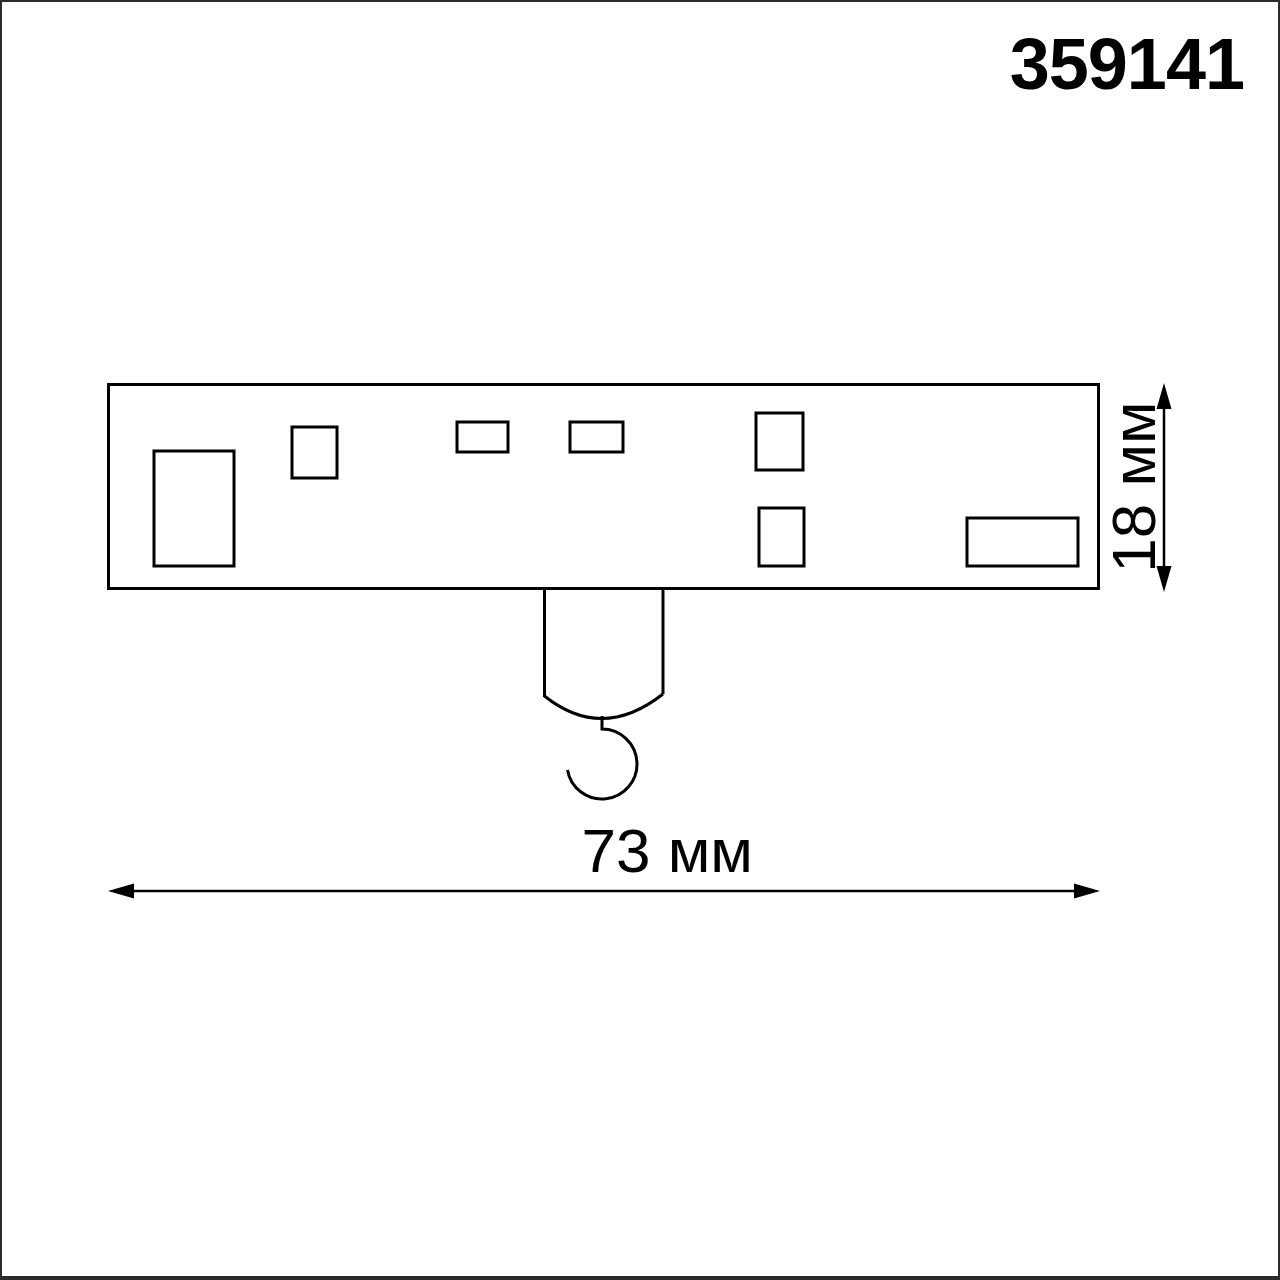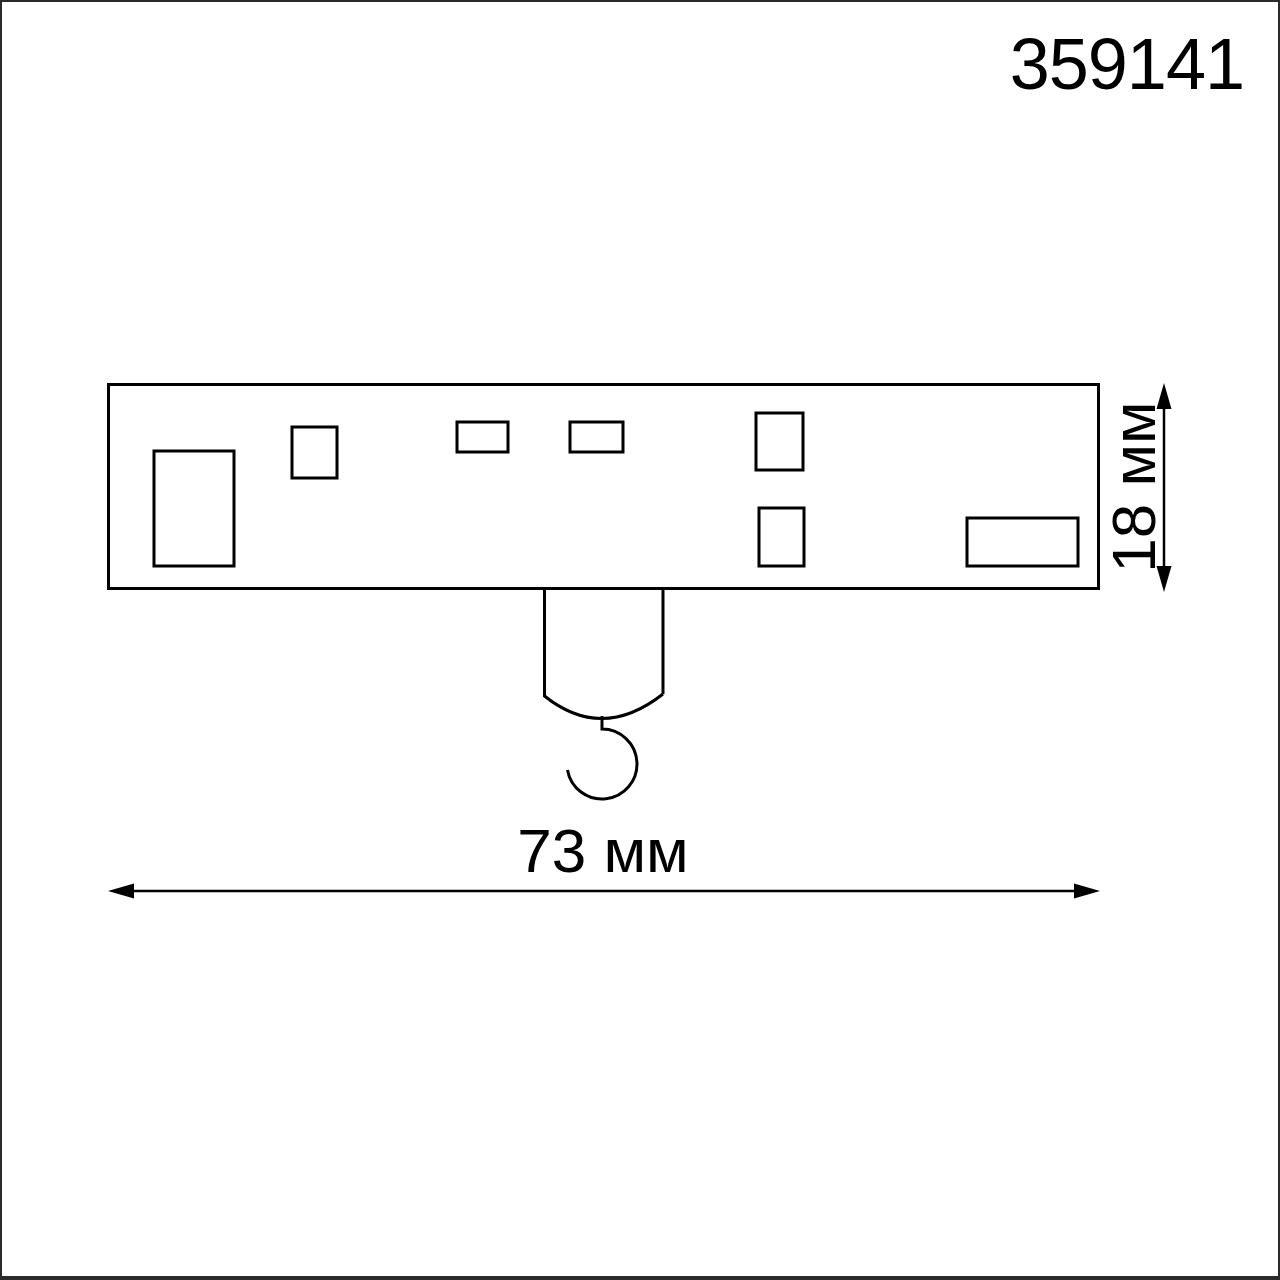--- a/index.html
+++ b/index.html
@@ -16,35 +16,35 @@
     position:absolute;inset:0;
     border:2px solid var(--frame);
     border-bottom-width:4px;
     pointer-events:none;
   }
 
   .article{
     position:absolute;
     top:28px;right:36px;
     font-size:72px;
-    font-weight:400;
+    font-weight:700;
     line-height:1;
     letter-spacing:-1px;
     color:var(--text);
     white-space:nowrap;
   }
 
   .drawing-svg{
     position:absolute;inset:0;width:1280px;height:1280px;
   }
 
   .dim-width{
     position:absolute;
     left:453px;top:820px;width:300px;
-    text-align:center;
+    text-align:right;
     font-size:62px;
     line-height:1;
     color:var(--text);
     white-space:nowrap;
   }
 
   .dim-height{
     position:absolute;
     left:1034px;top:456px;width:200px;height:62px;
     text-align:center;

